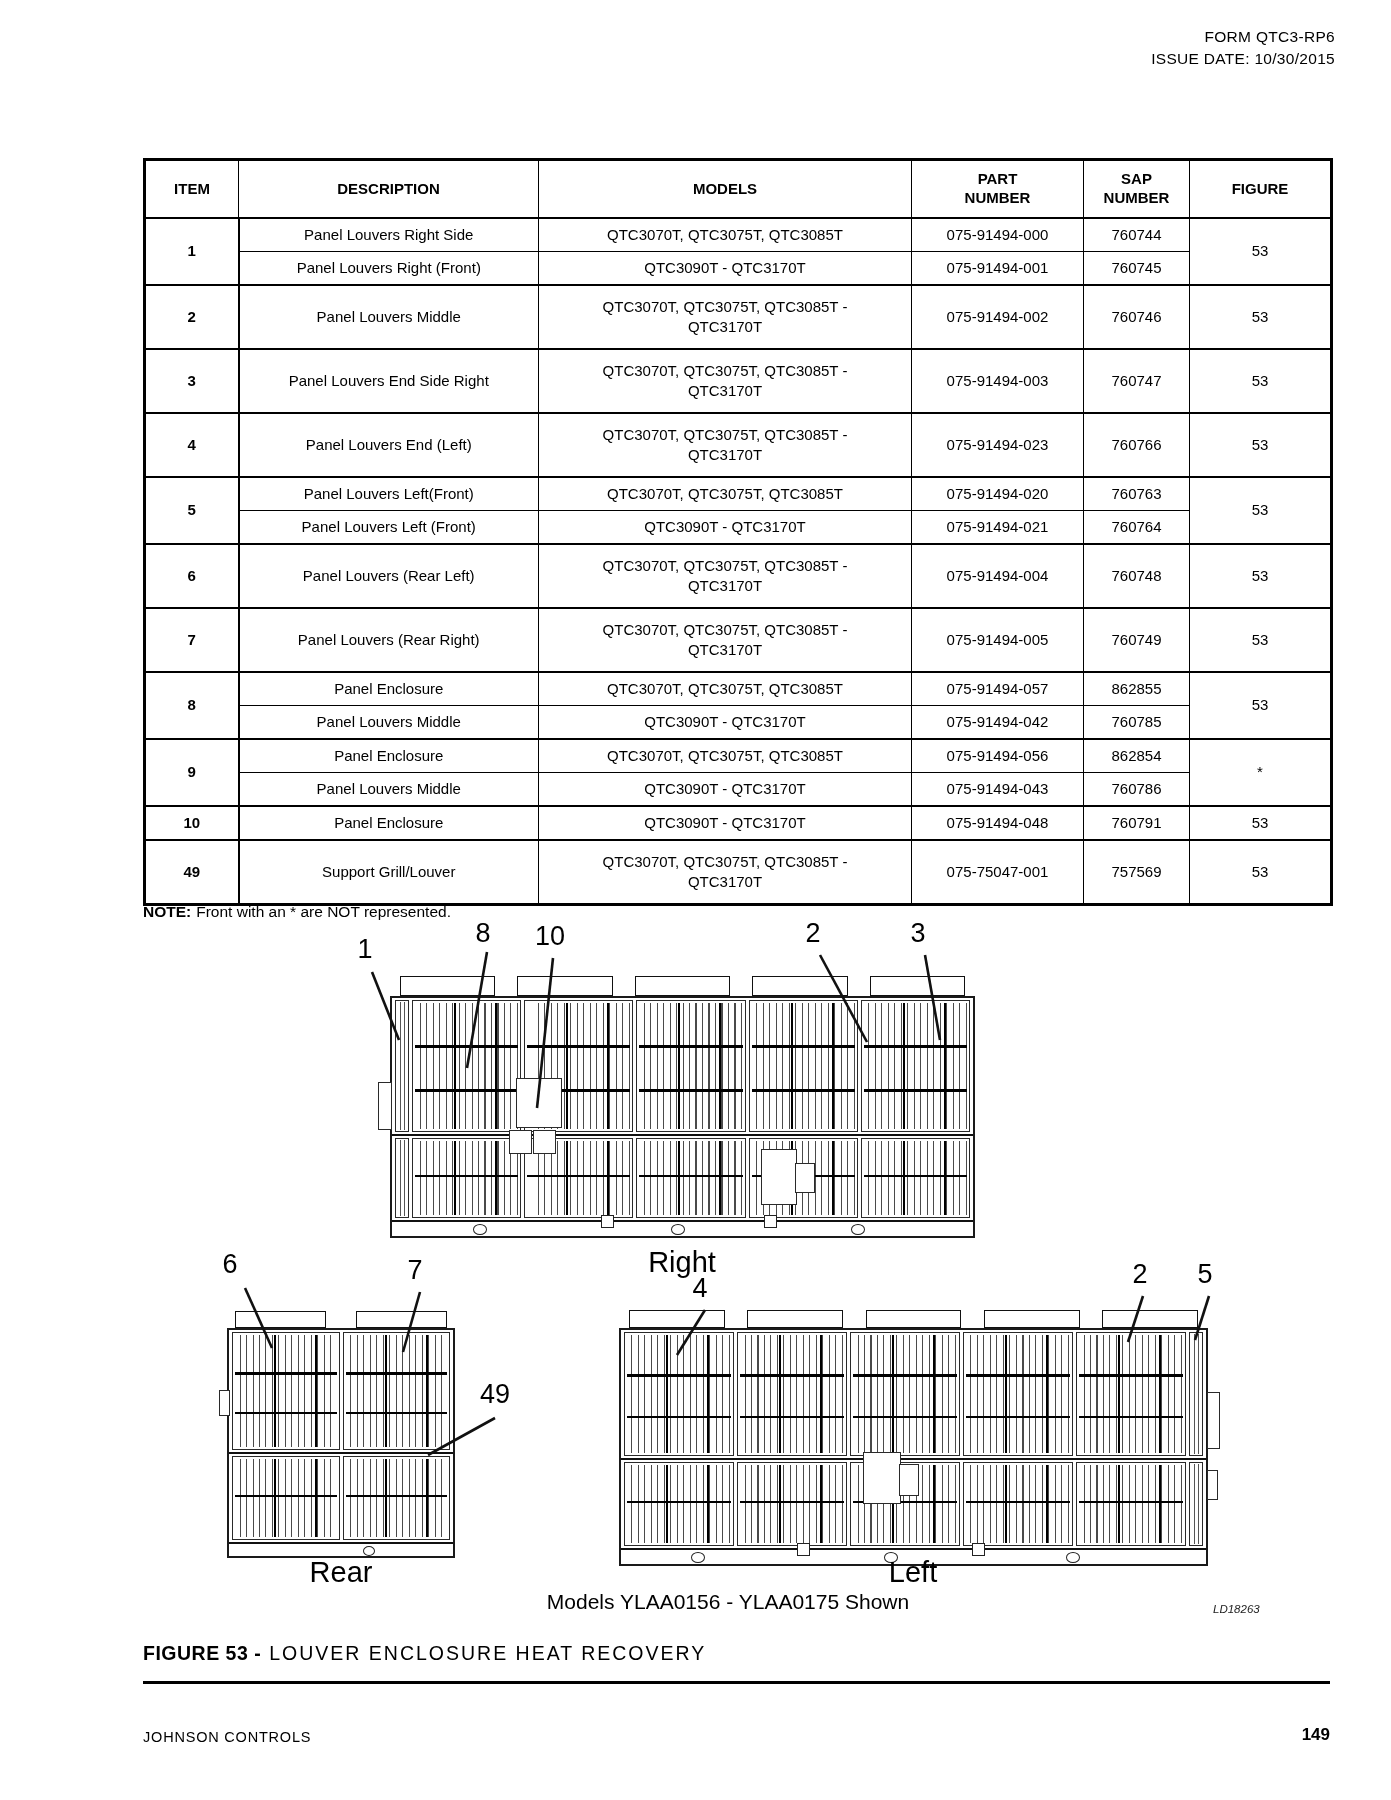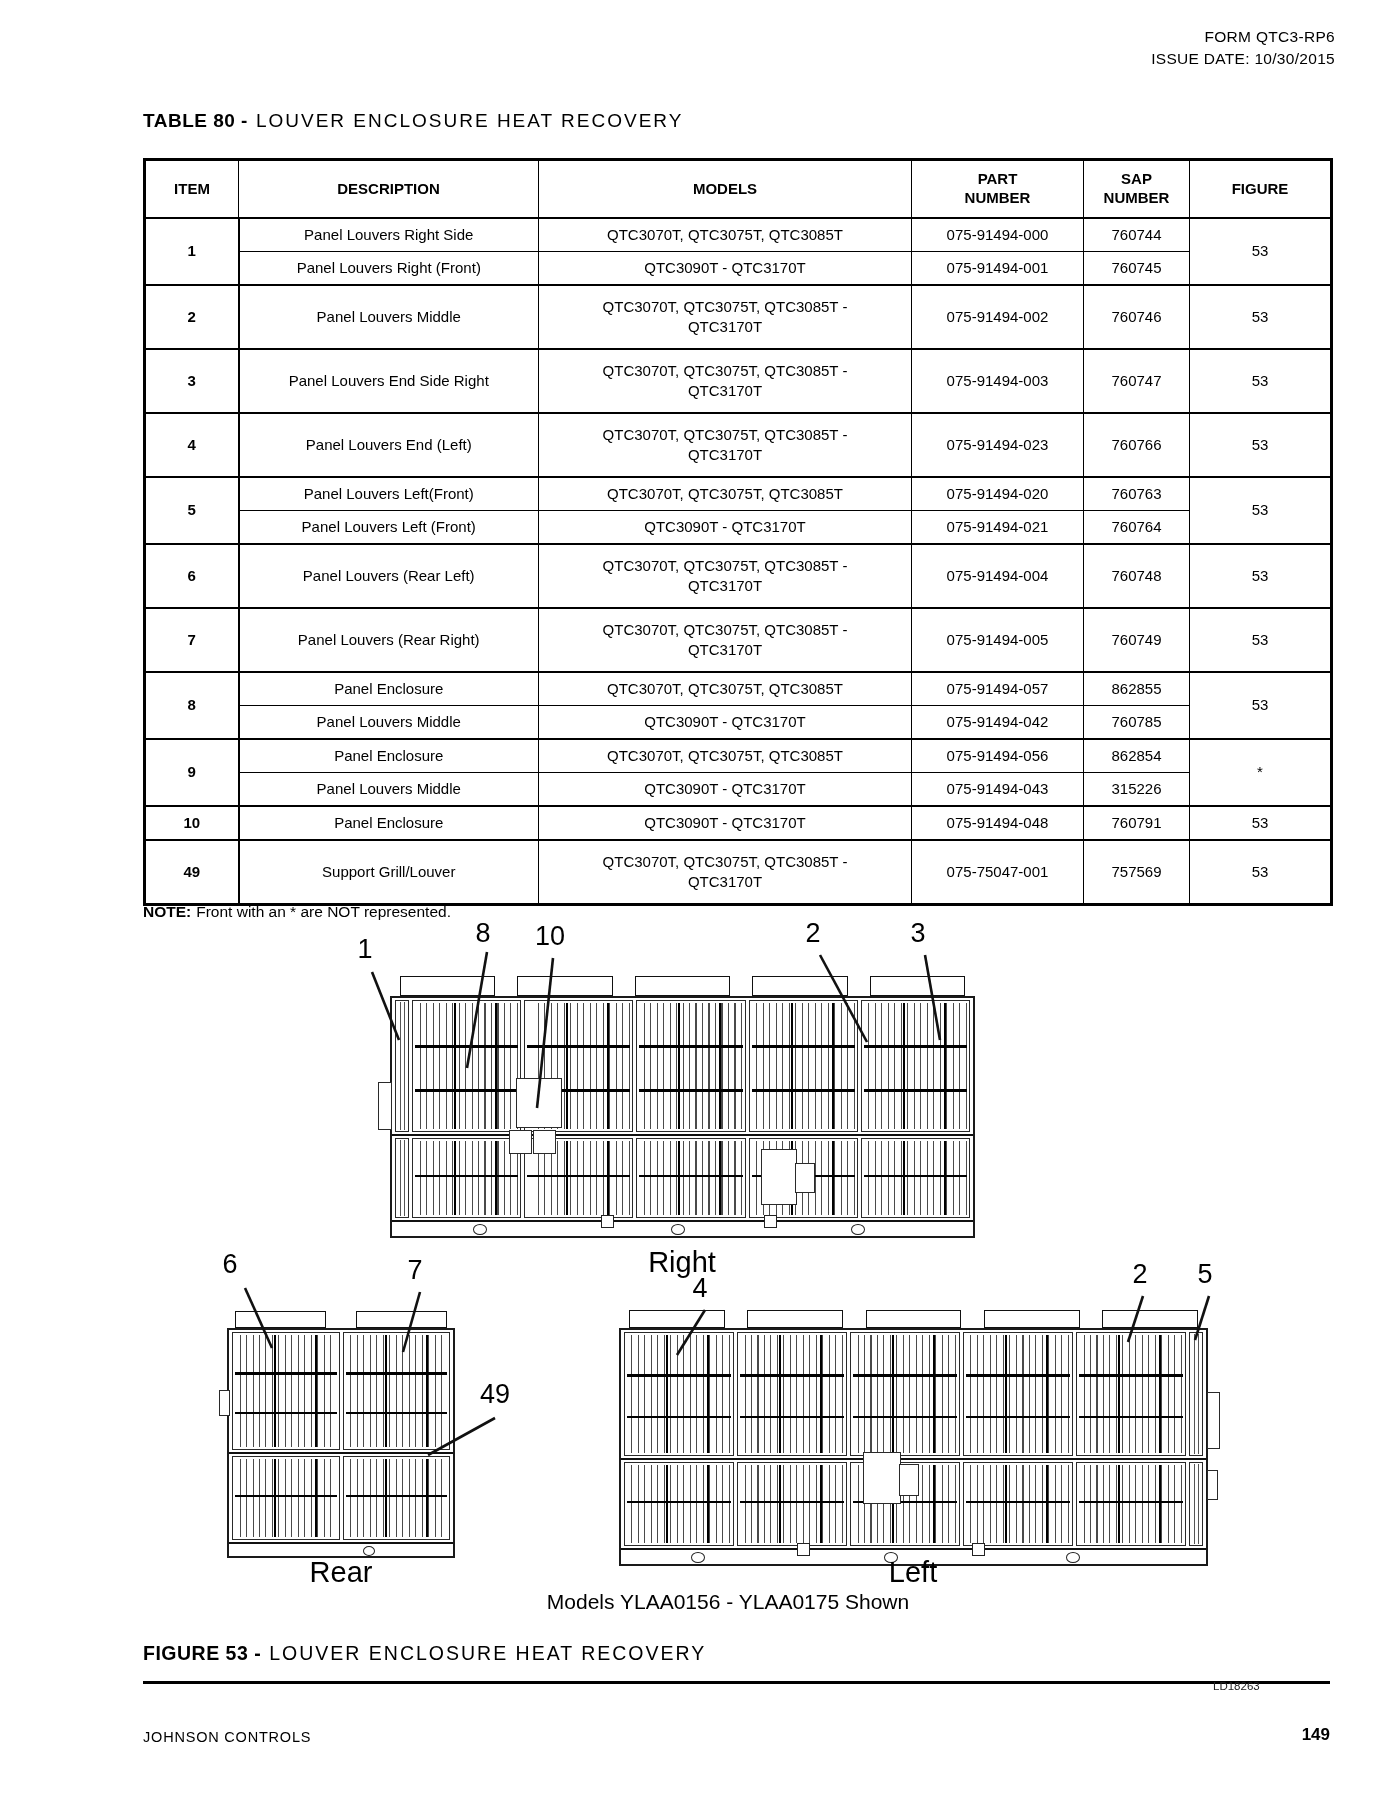--- a/index.html
+++ b/index.html
@@ -53,41 +53,38 @@
     background-image:repeating-linear-gradient(90deg,#555 0 1px,rgba(0,0,0,0) 1px 4px);
   }
   .rail{border-top:2px solid #111;position:relative;background:#fff;}
   .ov{position:absolute;width:12px;height:9px;border:1.5px solid #222;border-radius:50%;top:2px;}
   .clip{position:absolute;width:11px;height:11px;border:1.5px solid #222;top:-7px;background:#fff;z-index:4;}
   .cut{position:absolute;background:#fff;border:1.6px solid #2a2a2a;z-index:5;}
   svg.leaders{position:absolute;left:140px;top:930px;z-index:7;pointer-events:none;}
   .callout{position:absolute;z-index:8;font-size:27px;transform:translateX(-50%);}
   .view-label{position:absolute;z-index:8;font-size:29px;transform:translateX(-50%);}
   .fig-models-caption{position:absolute;left:728px;top:1590px;font-size:21px;transform:translateX(-50%);white-space:nowrap;z-index:8;}
-  .drawing-code{position:absolute;left:1213px;top:1680px;font-size:11.5px;color:#222;z-index:8;}
+  .drawing-code{position:absolute;left:1213px;top:1603px;font-size:11.5px;color:#222;z-index:8;font-style:italic;}
   .fig-caption{position:absolute;left:143px;top:1642px;font-size:19.5px;white-space:nowrap;}
   .fig-caption b{letter-spacing:.5px;margin-right:8px;}
   .fig-caption span{letter-spacing:2px;}
   .rule{position:absolute;left:143px;top:1681px;width:1187px;height:3px;background:#000;}
   .footer-company{position:absolute;left:143px;top:1729px;font-size:14.5px;letter-spacing:.8px;}
   .footer-page{position:absolute;top:1725px;right:61px;font-size:17px;font-weight:bold;}
 </style>
 </head>
 <body>
 
 <div class="page">
 
   <div class="doc-header">
     <div>FORM QTC3-RP6</div>
     <div>ISSUE DATE: 10/30/2015</div>
   </div>
 
-  <div class="tbl-title">
-    <b>TABLE 80 -</b><span>LOUVER ENCLOSURE HEAT RECOVERY</span>
-  </div>
 
   <table class="parts">
     <colgroup>
       <col style="width:94px">
         <col style="width:300px">
         <col style="width:373px">
       <col style="width:172px">
         <col style="width:106px">
         <col style="width:142px">
     </colgroup>
@@ -189,21 +186,21 @@
         <td class="c-desc">Panel Enclosure</td>
         <td><span class="models-wrap">QTC3070T, QTC3075T, QTC3085T</span></td>
         <td>075-91494-056</td>
         <td>862854</td>
         <td rowspan="2">*</td>
       </tr>
       <tr class="sub h32">
         <td class="c-desc">Panel Louvers Middle</td>
         <td><span class="models-wrap">QTC3090T - QTC3170T</span></td>
         <td>075-91494-043</td>
-        <td>315226</td>
+        <td>760786</td>
       </tr>
       <tr class="grp h32">
         <td class="c-item">10</td>
         <td class="c-desc">Panel Enclosure</td>
         <td><span class="models-wrap">QTC3090T - QTC3170T</span></td>
         <td>075-91494-048</td>
         <td>760791</td>
         <td>53</td>
       </tr>
       <tr class="grp h62">

